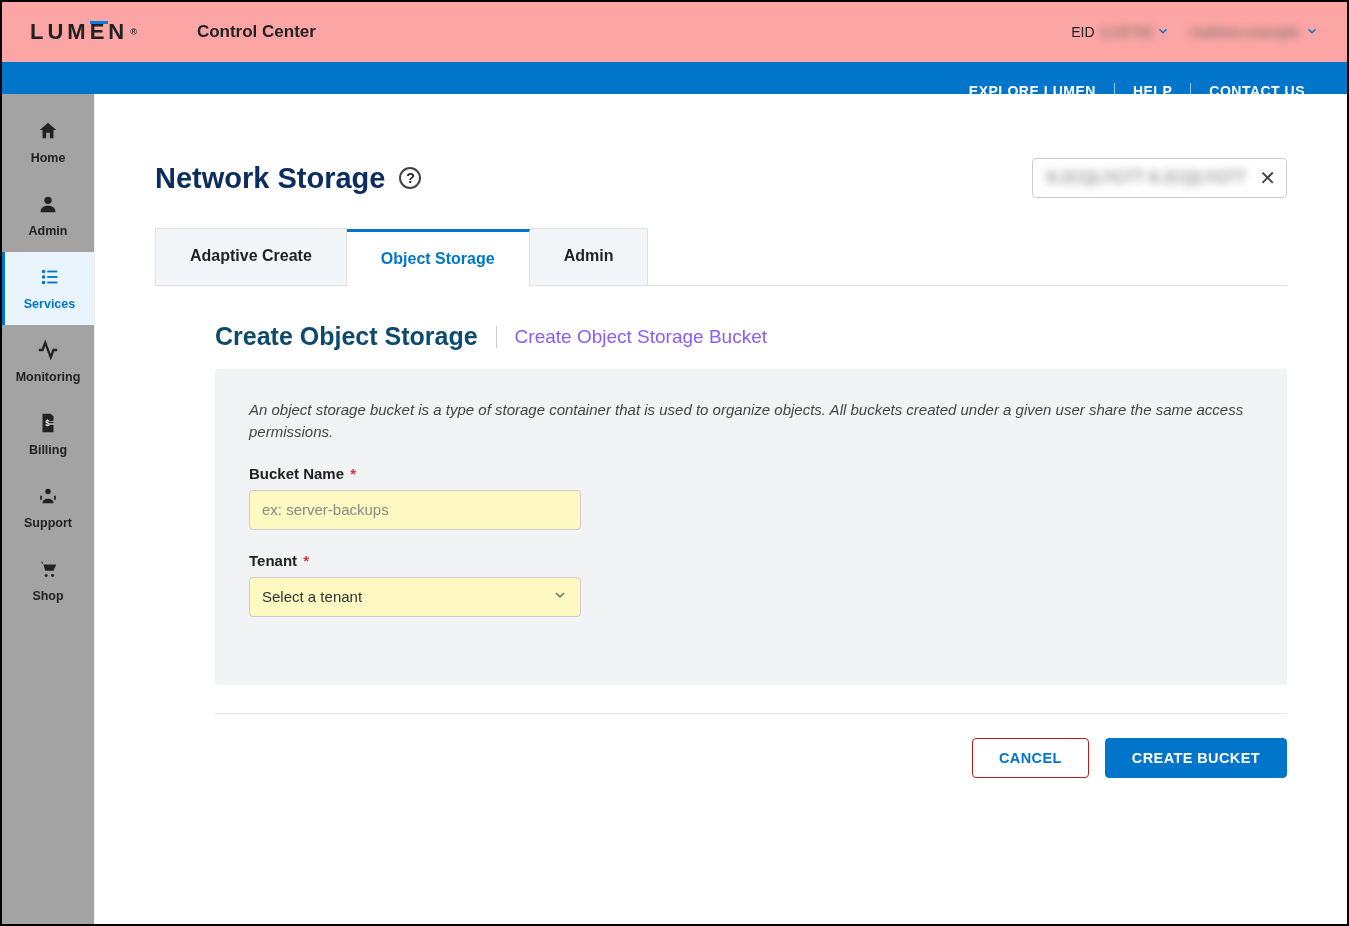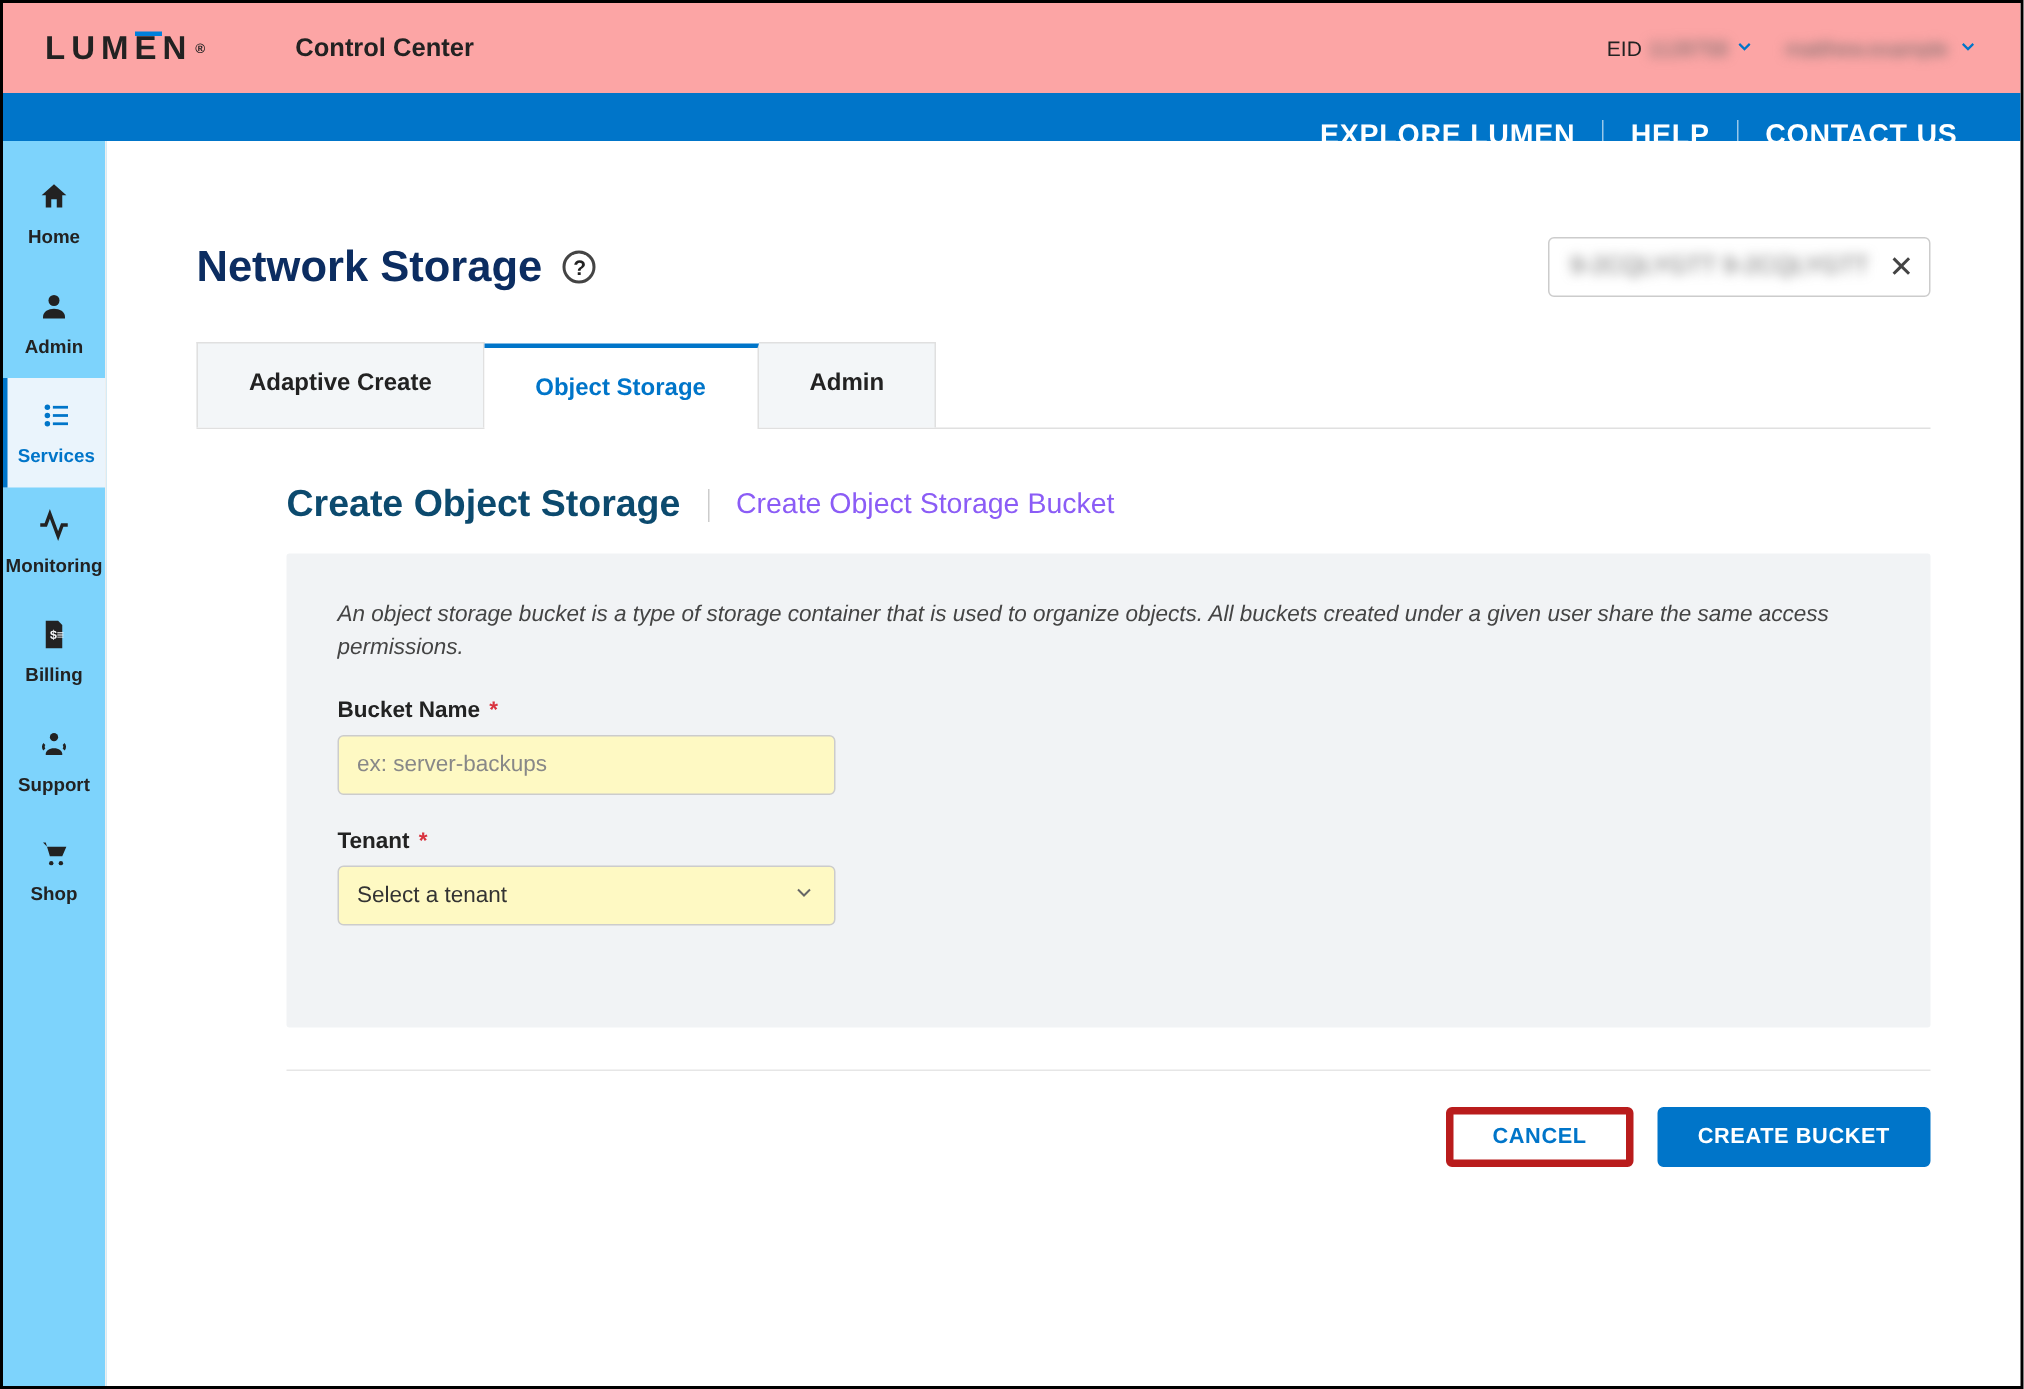--- a/index.html
+++ b/index.html
@@ -55,34 +55,34 @@
     height: 32px;
     display: flex;
     justify-content: flex-end;
     align-items: center;
     padding: 0 24px;
     gap: 0;
   }
   .bluebar a {
     color: #fff;
     font-weight: 700;
-    font-size: 19px;
+    font-size: 14px;
     letter-spacing: 0.5px;
     padding: 0 18px;
     border-left: 1px solid rgba(255,255,255,0.6);
     cursor: pointer;
     margin-top: 25px;
   }
   .bluebar a:first-child { border-left: none; }
 
   
   .layout { display: flex; height: calc(100% - 92px); }
   .sidebar {
-    width: 69px;
-    background: #7dd3fc;
+    width: 93px;
+    background: #a3a3a3;
     border-right: 1px solid #eee;
     padding-top: 12px;
   }
   .side-item {
     display: flex;
     flex-direction: column;
     align-items: center;
     padding: 14px 4px;
     font-size: 12.5px;
     font-weight: 600;
@@ -182,21 +182,21 @@
     margin: 28px 0 0 60px;
     padding-top: 24px;
     border-top: 1px solid #e6e6e6;
   }
   .btn {
     height: 40px; padding: 0 26px;
     font-weight: 700; font-size: 14.5px; letter-spacing: 0.4px;
     border-radius: 4px; cursor: pointer;
     display: flex; align-items: center; justify-content: center;
   }
-  .btn-secondary { background: #fff; border: 5px solid #b91c1c; color: #0075c9; }
+  .btn-secondary { background: #fff; border: 1px solid #b91c1c; color: #0075c9; }
   .btn-primary { background: #0075c9; border: 1px solid #0075c9; color: #fff; }
 </style>
 </head>
 <body>
 
 <div class="topbar">
   <div class="logo">
     <span>LUM</span>
       <span class="e-accent">E</span>
       <span>N</span>

